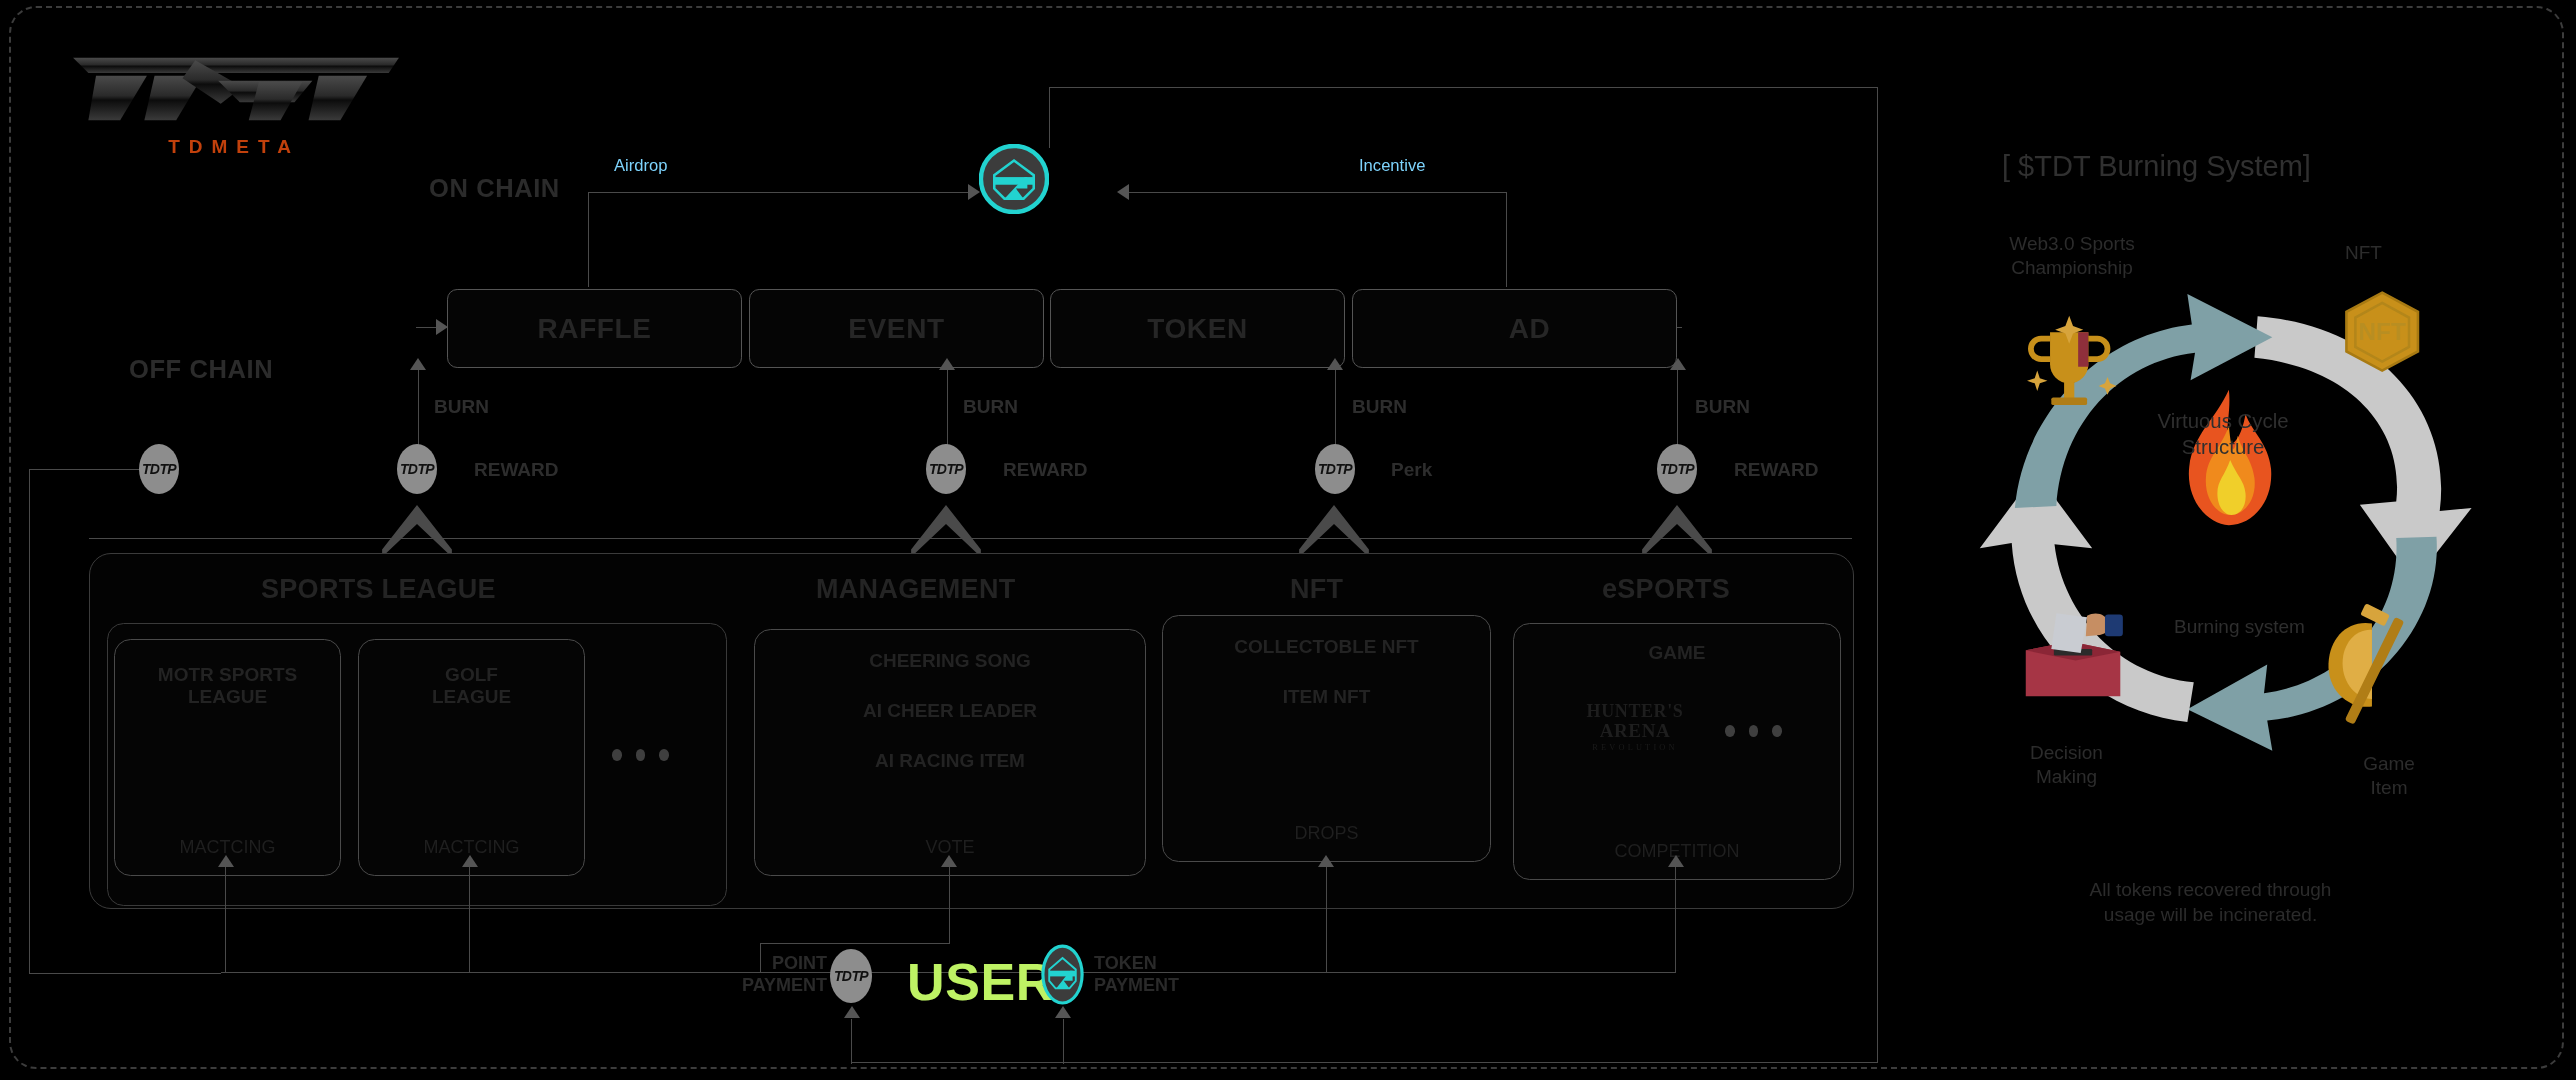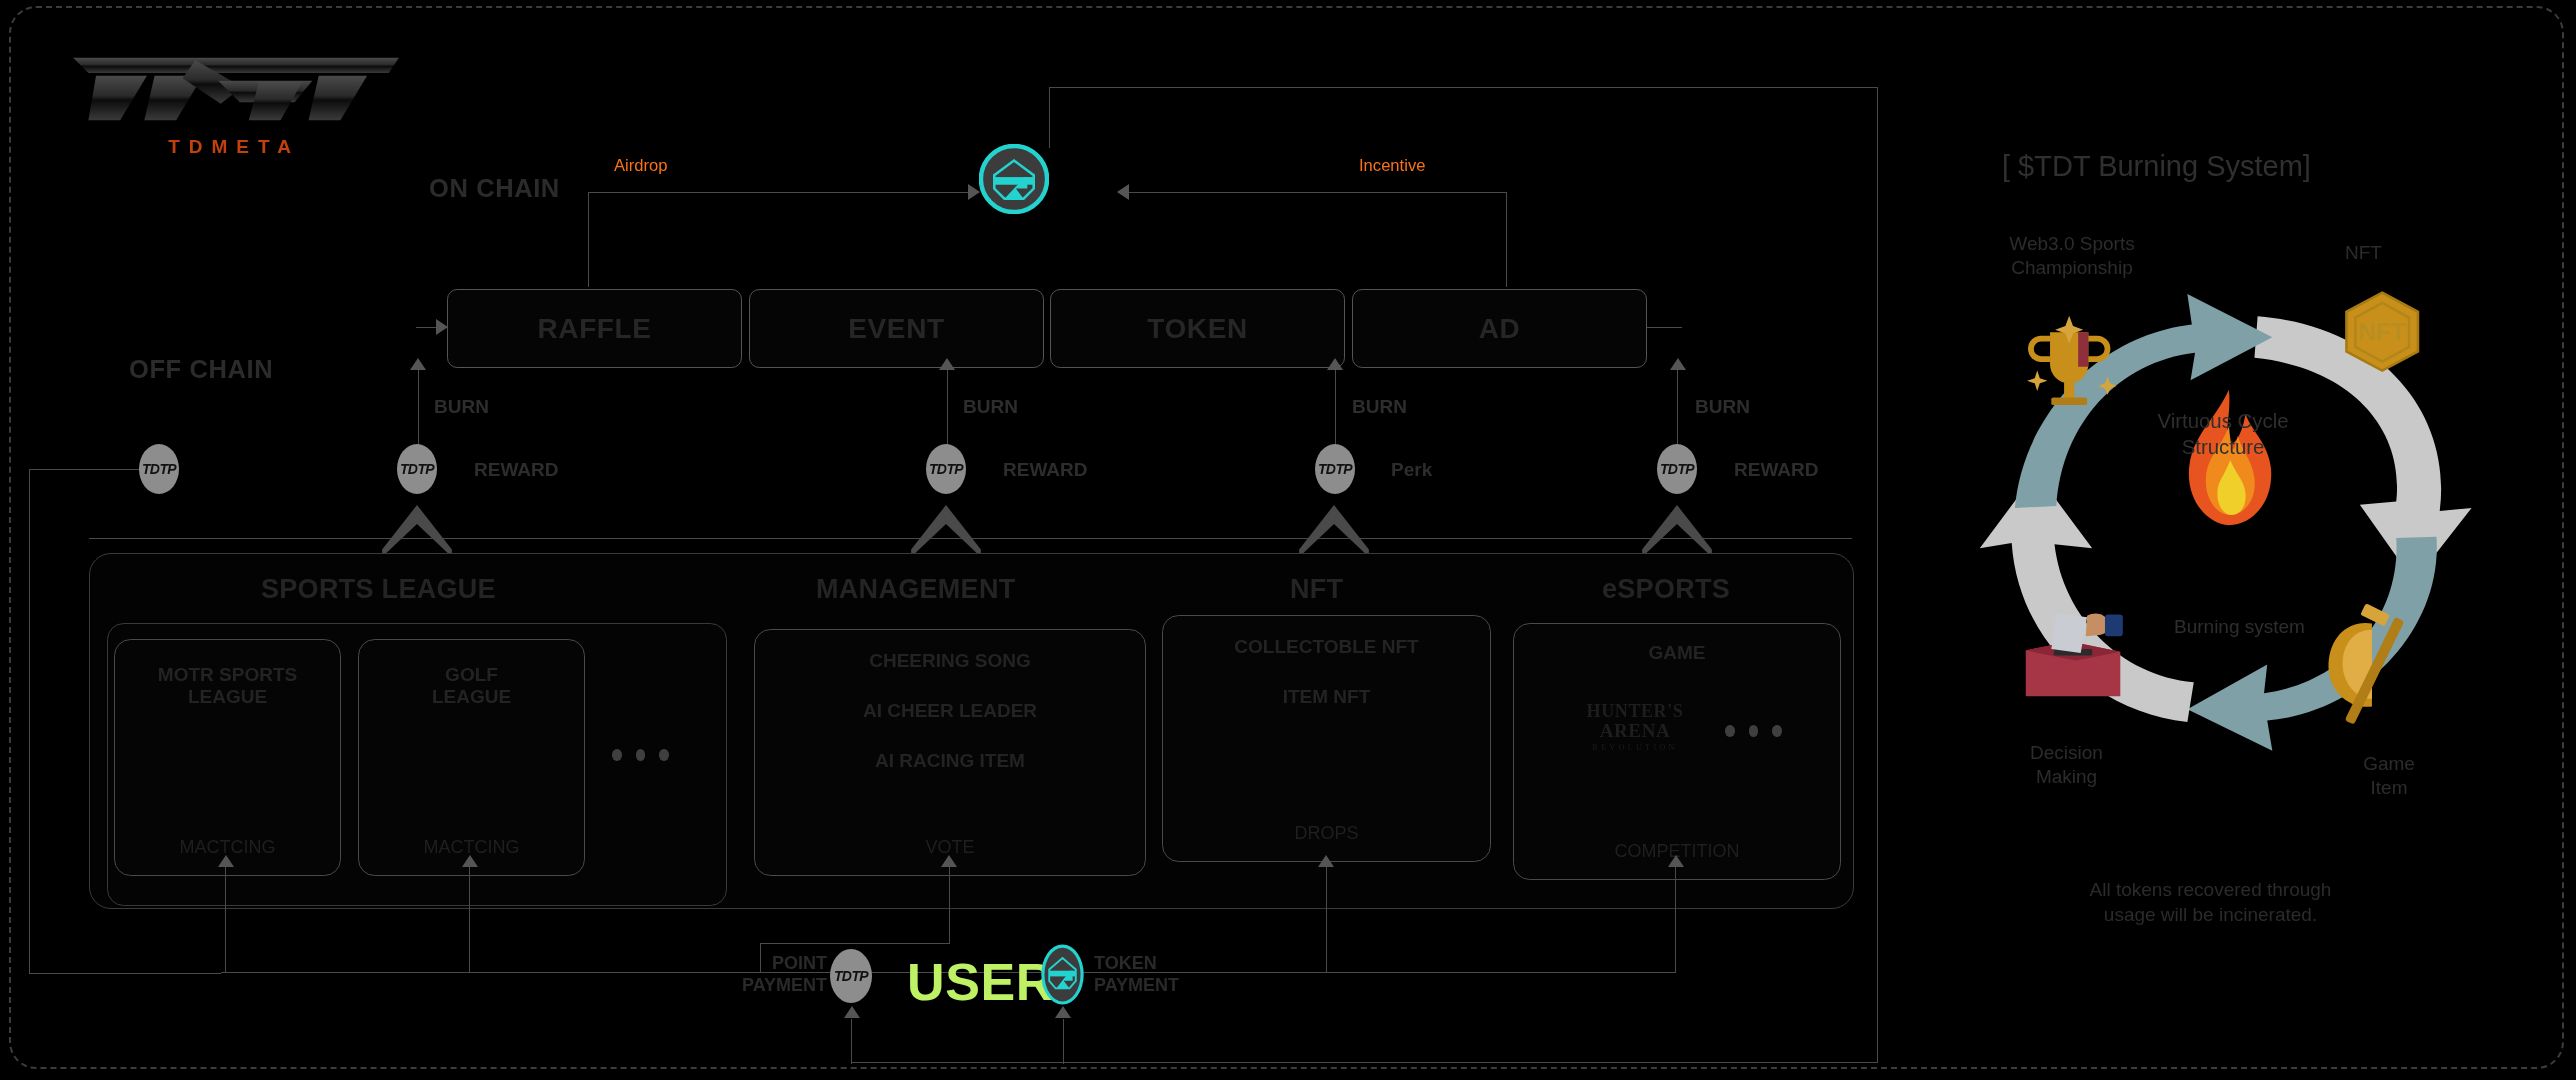--- a/index.html
+++ b/index.html
@@ -36,21 +36,21 @@
   .brand{position:absolute;left:70px;top:54px;width:332px;}
   .brand-mark{width:332px;height:70px;display:block;}
   .brand-word{
     text-align:center;font-size:19px;letter-spacing:9px;
     color:#c2410c;font-weight:600;margin-top:11.5px;margin-left:-3.8px;
   }
 
   
   .chain-lbl{font-size:25.5px;font-weight:700;color:#2b2b2b;letter-spacing:0.6px;}
 
-  .edge-lbl{font-size:16.6px;color:#f97316;font-weight:400;}
+  .edge-lbl{font-size:16.6px;color:#7dd3fc;font-weight:400;}
 
   
   .topbox{
     position:absolute;height:77px;border:1.3px solid #555;border-radius:10.2px;
     background:#050505;display:flex;align-items:center;justify-content:center;
   }
   .topbox span{font-size:28px;font-weight:700;color:#262626;letter-spacing:0.6px;}
 
   
   .tdtp{
@@ -181,21 +181,21 @@
 
   <div class="topbox" style="left:447px;top:289px;width:293px;">
     <span>RAFFLE</span>
   </div>
   <div class="topbox" style="left:749px;top:289px;width:293px;">
     <span>EVENT</span>
   </div>
   <div class="topbox" style="left:1050px;top:289px;width:293px;">
     <span>TOKEN</span>
   </div>
-  <div class="topbox" style="left:1352px;top:289px;width:293px;">
+  <div class="topbox" style="left:1352px;top:289px;width:293px;padding-left:30px;">
     <span>AD</span>
   </div>
 
   <div class="line vline" style="left:418px;top:365px;height:82px;"></div>
   <div class="arrow-up" style="left:410px;top:358px;"></div>
   <div class="lbl flow-lbl" style="left:434px;top:396px;">BURN</div>
 
   <div class="line vline" style="left:947px;top:365px;height:82px;"></div>
   <div class="arrow-up" style="left:939px;top:358px;"></div>
   <div class="lbl flow-lbl" style="left:963px;top:396px;">BURN</div>

